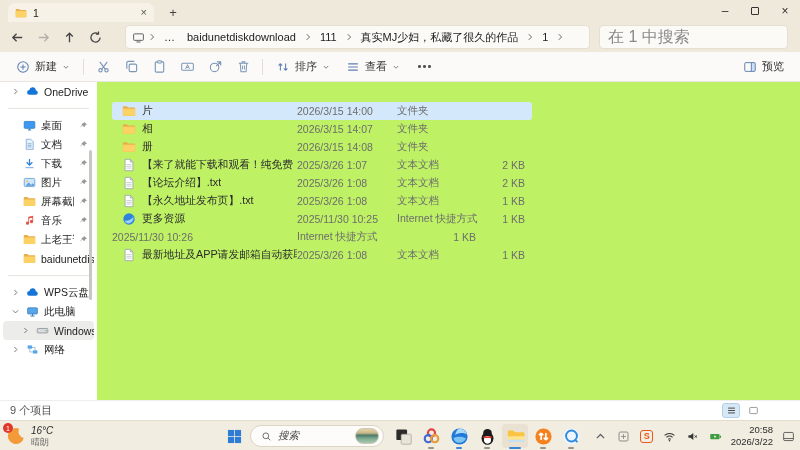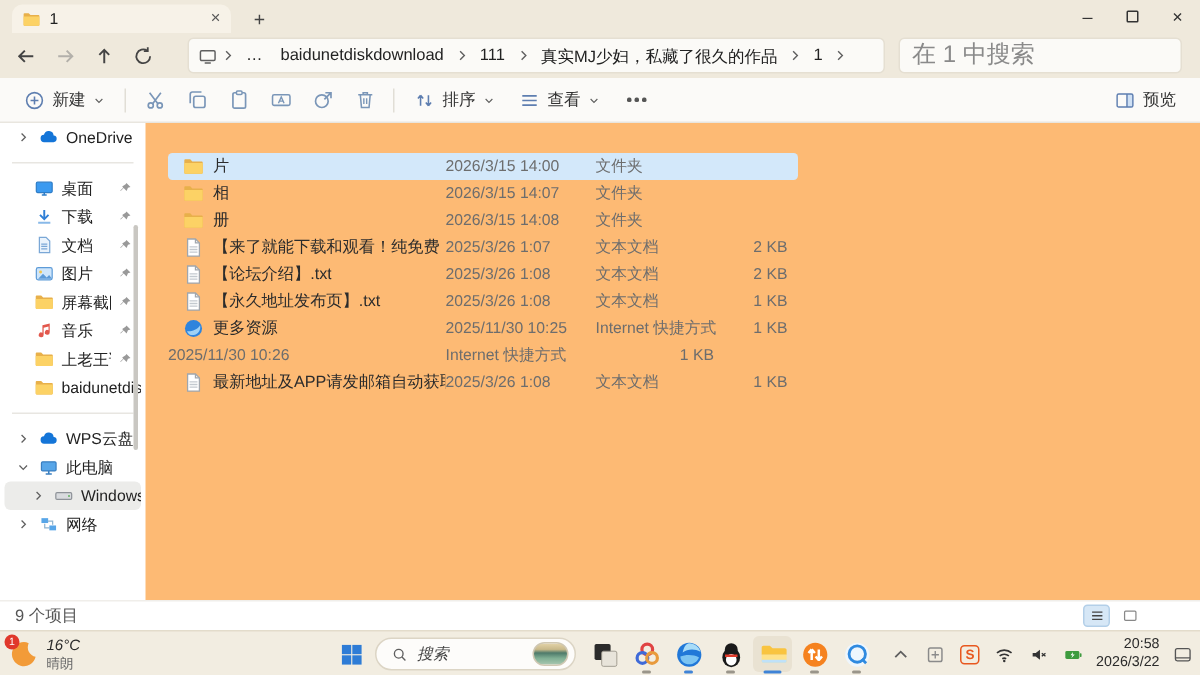--- a/index.html
+++ b/index.html
@@ -38,21 +38,21 @@
   .tbtn { display:flex; align-items:center; gap:5px; padding:0 8px; height:24px; border-radius:4px; color:#333; }
   .tico { width:28px; height:24px; display:flex; align-items:center; justify-content:center; }
   .tico svg { width:15px; height:15px; }
   .tsep { width:1px; height:16px; background:#e1ded6; margin:0 5px; }
   .chev8 { width:8px; height:8px; }
   .tb-right { margin-left:auto; display:flex; align-items:center; }
   .dots { display:flex; gap:2.5px; padding:0 10px; }
   .dots i { width:2.5px; height:2.5px; border-radius:50%; background:#555; }
 
   
-  .content { position:absolute; left:0; top:82px; width:800px; height:318px; background:#fdba74; }
+  .content { position:absolute; left:0; top:82px; width:800px; height:318px; background:#bef264; }
 
   
   .sidebar { position:absolute; left:0; top:0; width:97px; height:318px; background:#fff; overflow:hidden; }
   .si { display:flex; align-items:center; height:19px; padding-left:20px; gap:5px; border-radius:4px; margin:0 3px; }
   .si .lb { white-space:nowrap; overflow:hidden; color:#222; font-size:10.5px; }
   .si .chv { width:9px; height:9px; flex:0 0 auto; margin-left:-12px; margin-right:1px; }
   .si .ic { width:13px; height:13px; flex:0 0 auto; }
   .si .pin { width:9px; height:9px; margin-left:auto; margin-right:6px; flex:0 0 auto; opacity:.75; }
   .si.sel { background:#ececea; }
   .si.indent { padding-left:30px; }
@@ -471,32 +471,32 @@
         <svg class="ic">
             <use href="#s-desktop"></use>
           </svg>
         <span class="lb">桌面</span>
         <svg class="pin" viewBox="0 0 16 16">
             <use href="#s-pin"></use>
           </svg>
       </div>
       <div class="si">
         <svg class="ic">
-            <use href="#s-down"></use>
-          </svg>
-        <span class="lb">下载</span>
+            <use href="#s-docs"></use>
+          </svg>
+        <span class="lb">文档</span>
         <svg class="pin" viewBox="0 0 16 16">
             <use href="#s-pin"></use>
           </svg>
       </div>
       <div class="si">
         <svg class="ic">
-            <use href="#s-docs"></use>
-          </svg>
-        <span class="lb">文档</span>
+            <use href="#s-down"></use>
+          </svg>
+        <span class="lb">下载</span>
         <svg class="pin" viewBox="0 0 16 16">
             <use href="#s-pin"></use>
           </svg>
       </div>
       <div class="si">
         <svg class="ic">
             <use href="#s-pic"></use>
           </svg>
         <span class="lb">图片</span>
         <svg class="pin" viewBox="0 0 16 16">

